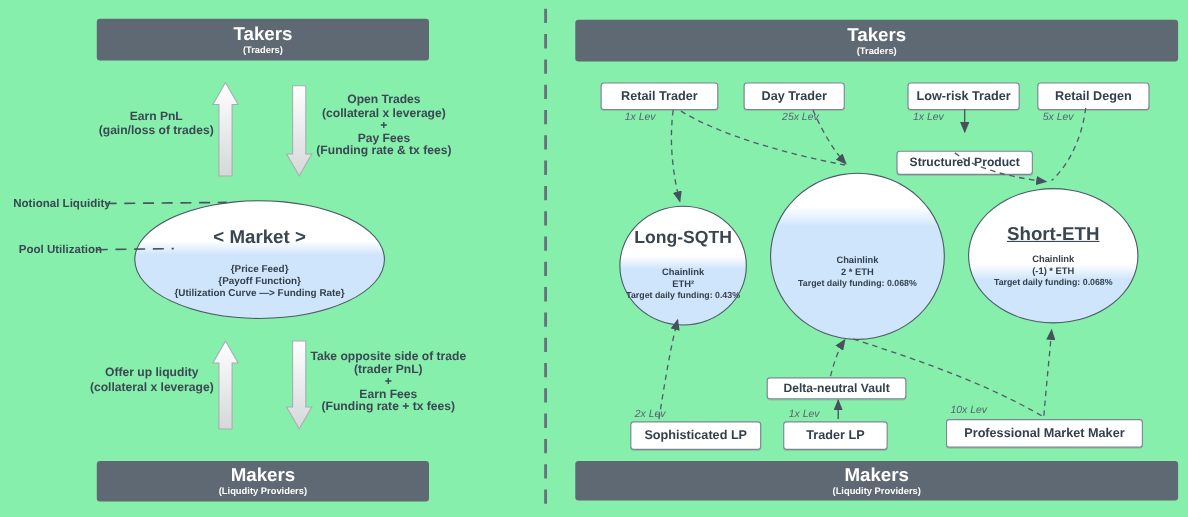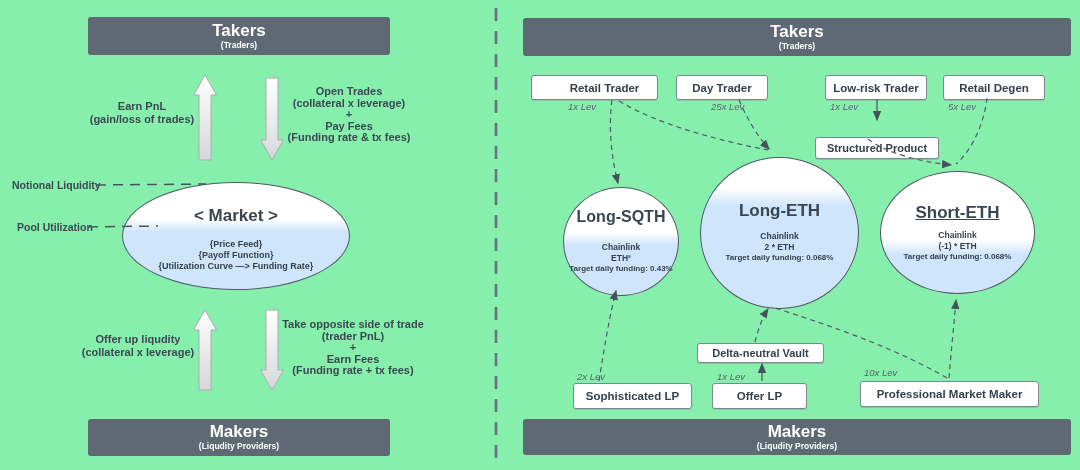--- a/index.html
+++ b/index.html
@@ -86,21 +86,21 @@
       <div class="bar-sub">(Liqudity Providers)</div>
     </div>
   </div>
 
   <div class="layer">
     <div class="bar" style="left:523px;top:18px;width:548px;height:38px;">
       <div class="bar-title">Takers</div>
       <div class="bar-sub">(Traders)</div>
     </div>
 
-    <div class="node" style="left:531px;top:75px;width:105px;height:23px;padding-left:20px;">Retail Trader</div>
+    <div class="node" style="left:546px;top:75px;width:105px;height:23px;">Retail Trader</div>
     <div class="lev" style="left:568px;top:101px;">1x Lev</div>
 
     <div class="node" style="left:676px;top:75px;width:90px;height:23px;">Day Trader</div>
     <div class="lev" style="left:711px;top:101px;">25x Lev</div>
 
     <div class="node" style="left:825px;top:75px;width:100px;height:23px;">Low-risk Trader</div>
     <div class="lev" style="left:830px;top:101px;">1x Lev</div>
 
     <div class="node" style="left:943px;top:75px;width:100px;height:23px;">Retail Degen</div>
     <div class="lev" style="left:948px;top:101px;">5x Lev</div>
@@ -108,40 +108,39 @@
     <div class="node small" style="left:815px;top:119px;width:122px;height:20px;margin-top:18px;">Structured Product</div>
 
     <div class="circle c-sqth" style="left:563px;top:187px;width:114px;height:107px;">
       <div class="c-title" style="top:20px;font-size:16px;">Long-SQTH</div>
       <div class="c-line" style="top:54px;">Chainlink</div>
       <div class="c-line" style="top:65px;">ETH²</div>
       <div class="c-line tiny" style="top:76px;">Target daily funding: 0.43%</div>
     </div>
 
     <div class="circle c-leth" style="left:700px;top:157px;width:157px;height:150px;">
-      <div class="c-title" style="top:43px;font-size:17px;">Long-ETH</div>
       <div class="c-line" style="top:73px;">Chainlink</div>
       <div class="c-line" style="top:84px;">2 * ETH</div>
       <div class="c-line tiny" style="top:95px;">Target daily funding: 0.068%</div>
     </div>
 
     <div class="circle c-seth" style="left:880px;top:171px;width:153px;height:121px;">
       <div class="c-title" style="top:31px;font-size:17px;text-decoration:underline;">Short-ETH</div>
       <div class="c-line" style="top:58px;">Chainlink</div>
       <div class="c-line" style="top:69px;">(-1) * ETH</div>
       <div class="c-line tiny" style="top:80px;">Target daily funding: 0.068%</div>
     </div>
 
     <div class="node small" style="left:697px;top:343px;width:125px;height:18px;">Delta-neutral Vault</div>
 
     <div class="lev" style="left:577px;top:371px;">2x Lev</div>
     <div class="node" style="left:573px;top:383px;width:117px;height:24px;">Sophisticated LP</div>
 
     <div class="lev" style="left:717px;top:371px;">1x Lev</div>
-    <div class="node" style="left:712px;top:383px;width:93px;height:24px;">Offer LP</div>
+    <div class="node" style="left:712px;top:383px;width:93px;height:24px;">Trader LP</div>
 
     <div class="lev" style="left:864px;top:367px;">10x Lev</div>
     <div class="node" style="left:860px;top:381px;width:177px;height:24px;">Professional Market Maker</div>
 
     <div class="bar" style="left:523px;top:419px;width:548px;height:36px;">
       <div class="bar-title">Makers</div>
       <div class="bar-sub">(Liqudity Providers)</div>
     </div>
   </div>
 

